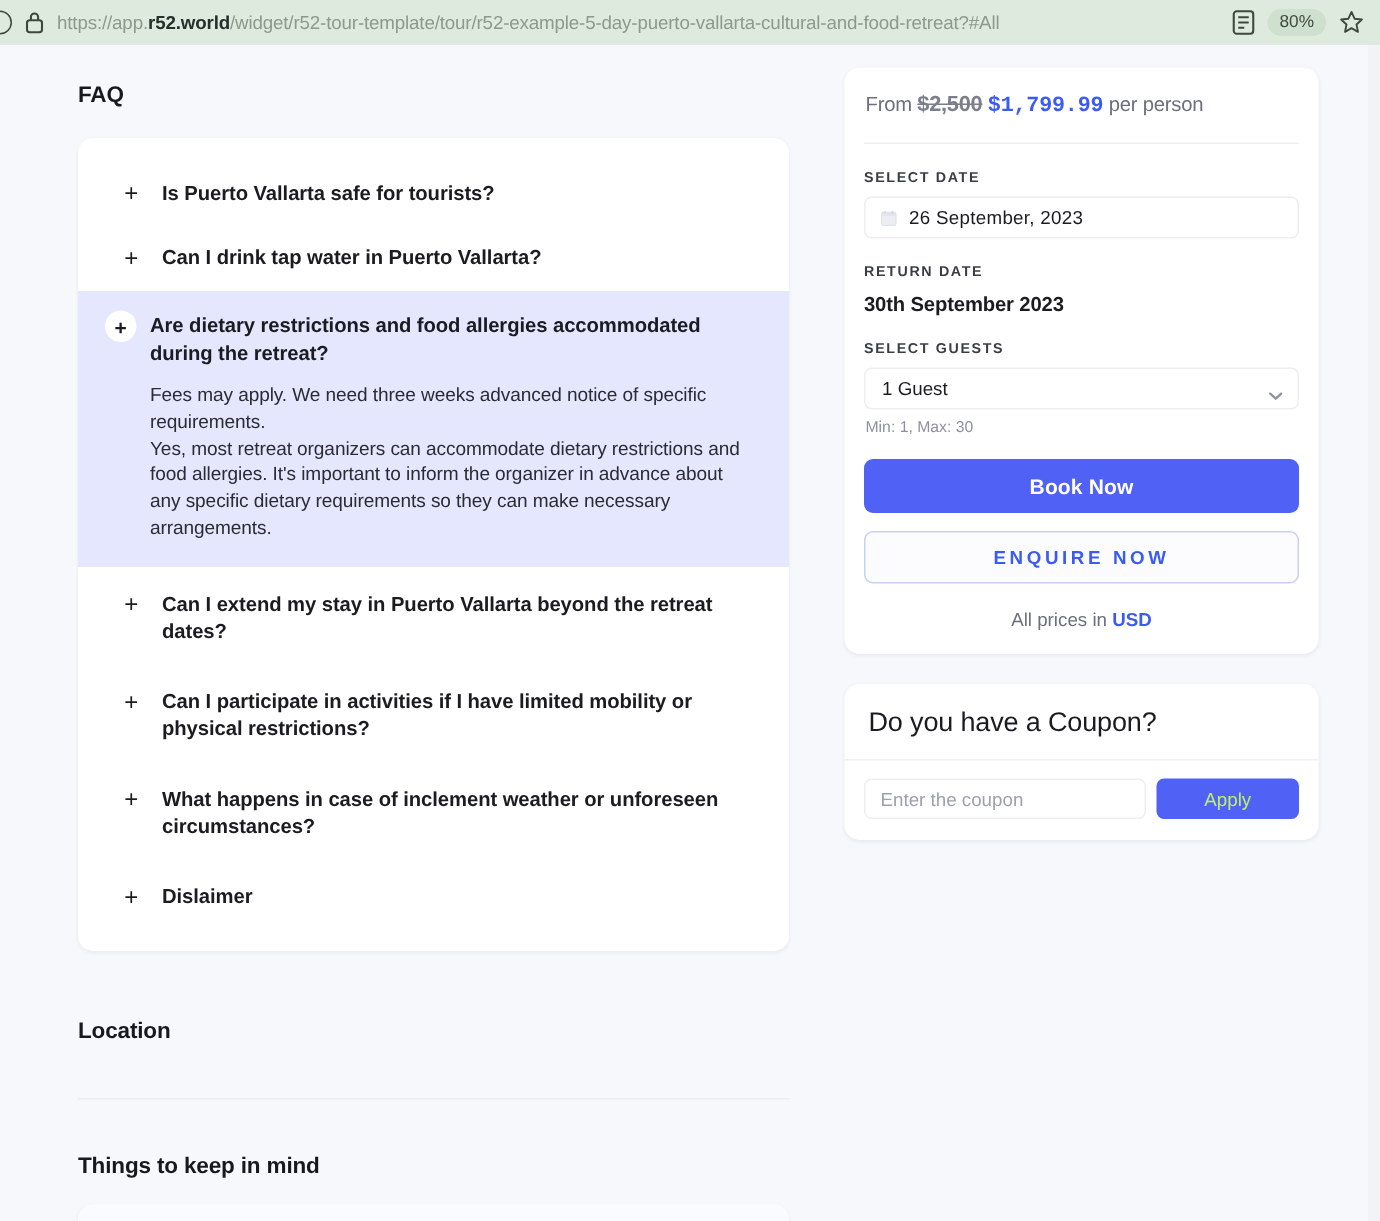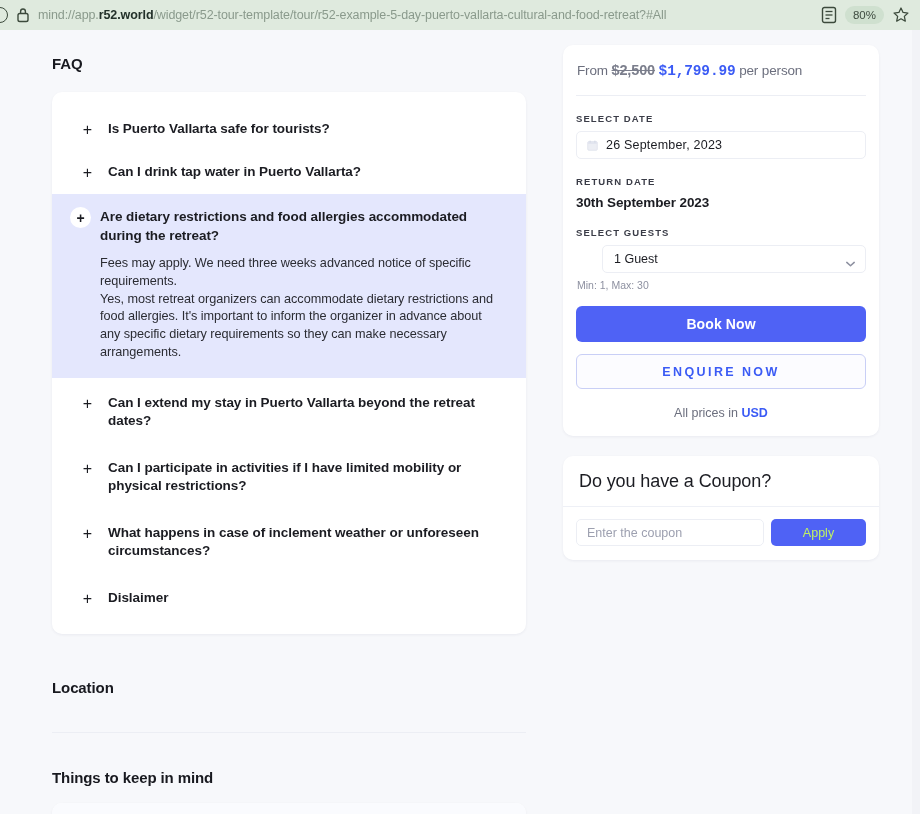--- a/index.html
+++ b/index.html
@@ -167,21 +167,21 @@
     letter-spacing: -0.1px;
   }
   .guest-select {
     margin-top: 7px;
     height: 28px;
     background: #ffffff;
     border: 1px solid #eceef4;
     border-radius: 5px;
     display: flex; align-items: center; justify-content: space-between;
     padding: 0 10px 0 11px;
-    font-size: 12.5px; color: #1b1c22; margin-left: 26px;
+    font-size: 12.5px; color: #1b1c22;
   }
   .caret { width: 9px; height: 6px; }
   .minmax {
     margin-top: 6px; padding-left: 1px;
     font-size: 10.5px; color: #8d90a0;
   }
 
   .btn-primary {
     margin-top: 15px;
     height: 36px;
@@ -246,21 +246,21 @@
   <div class="chrome-circle"></div>
 
   <span class="lock-icon">
     <svg viewBox="0 0 14 16" width="14" height="16">
       <rect x="2" y="6.5" width="10" height="8" rx="1.8" fill="none" stroke="#3c4a3c" stroke-width="1.4"></rect>
       <path d="M4.6 6.5 V4.4 a2.4 2.4 0 0 1 4.8 0 V6.5" fill="none" stroke="#3c4a3c" stroke-width="1.4"></path>
     </svg>
   </span>
 
   <div class="url-text">
-    <span class="u-dim">mind://app.</span><b>r52.world</b><span class="u-dim">/widget/r52-tour-template/tour/r52-example-5-day-puerto-vallarta-cultural-and-food-retreat?#All</span>
+    <span class="u-dim">https://app.</span><b>r52.world</b><span class="u-dim">/widget/r52-tour-template/tour/r52-example-5-day-puerto-vallarta-cultural-and-food-retreat?#All</span>
   </div>
 
   <span class="reader-icon">
     <svg viewBox="0 0 16 18" width="16" height="18">
       <rect x="1.5" y="1.5" width="13" height="15" rx="2" fill="none" stroke="#3c4a3c" stroke-width="1.4"></rect>
       <line x1="4.5" y1="5.5" x2="11.5" y2="5.5" stroke="#3c4a3c" stroke-width="1.3"></line>
       <line x1="4.5" y1="9" x2="11.5" y2="9" stroke="#3c4a3c" stroke-width="1.3"></line>
       <line x1="4.5" y1="12.5" x2="8.5" y2="12.5" stroke="#3c4a3c" stroke-width="1.3"></line>
     </svg>
   </span>

